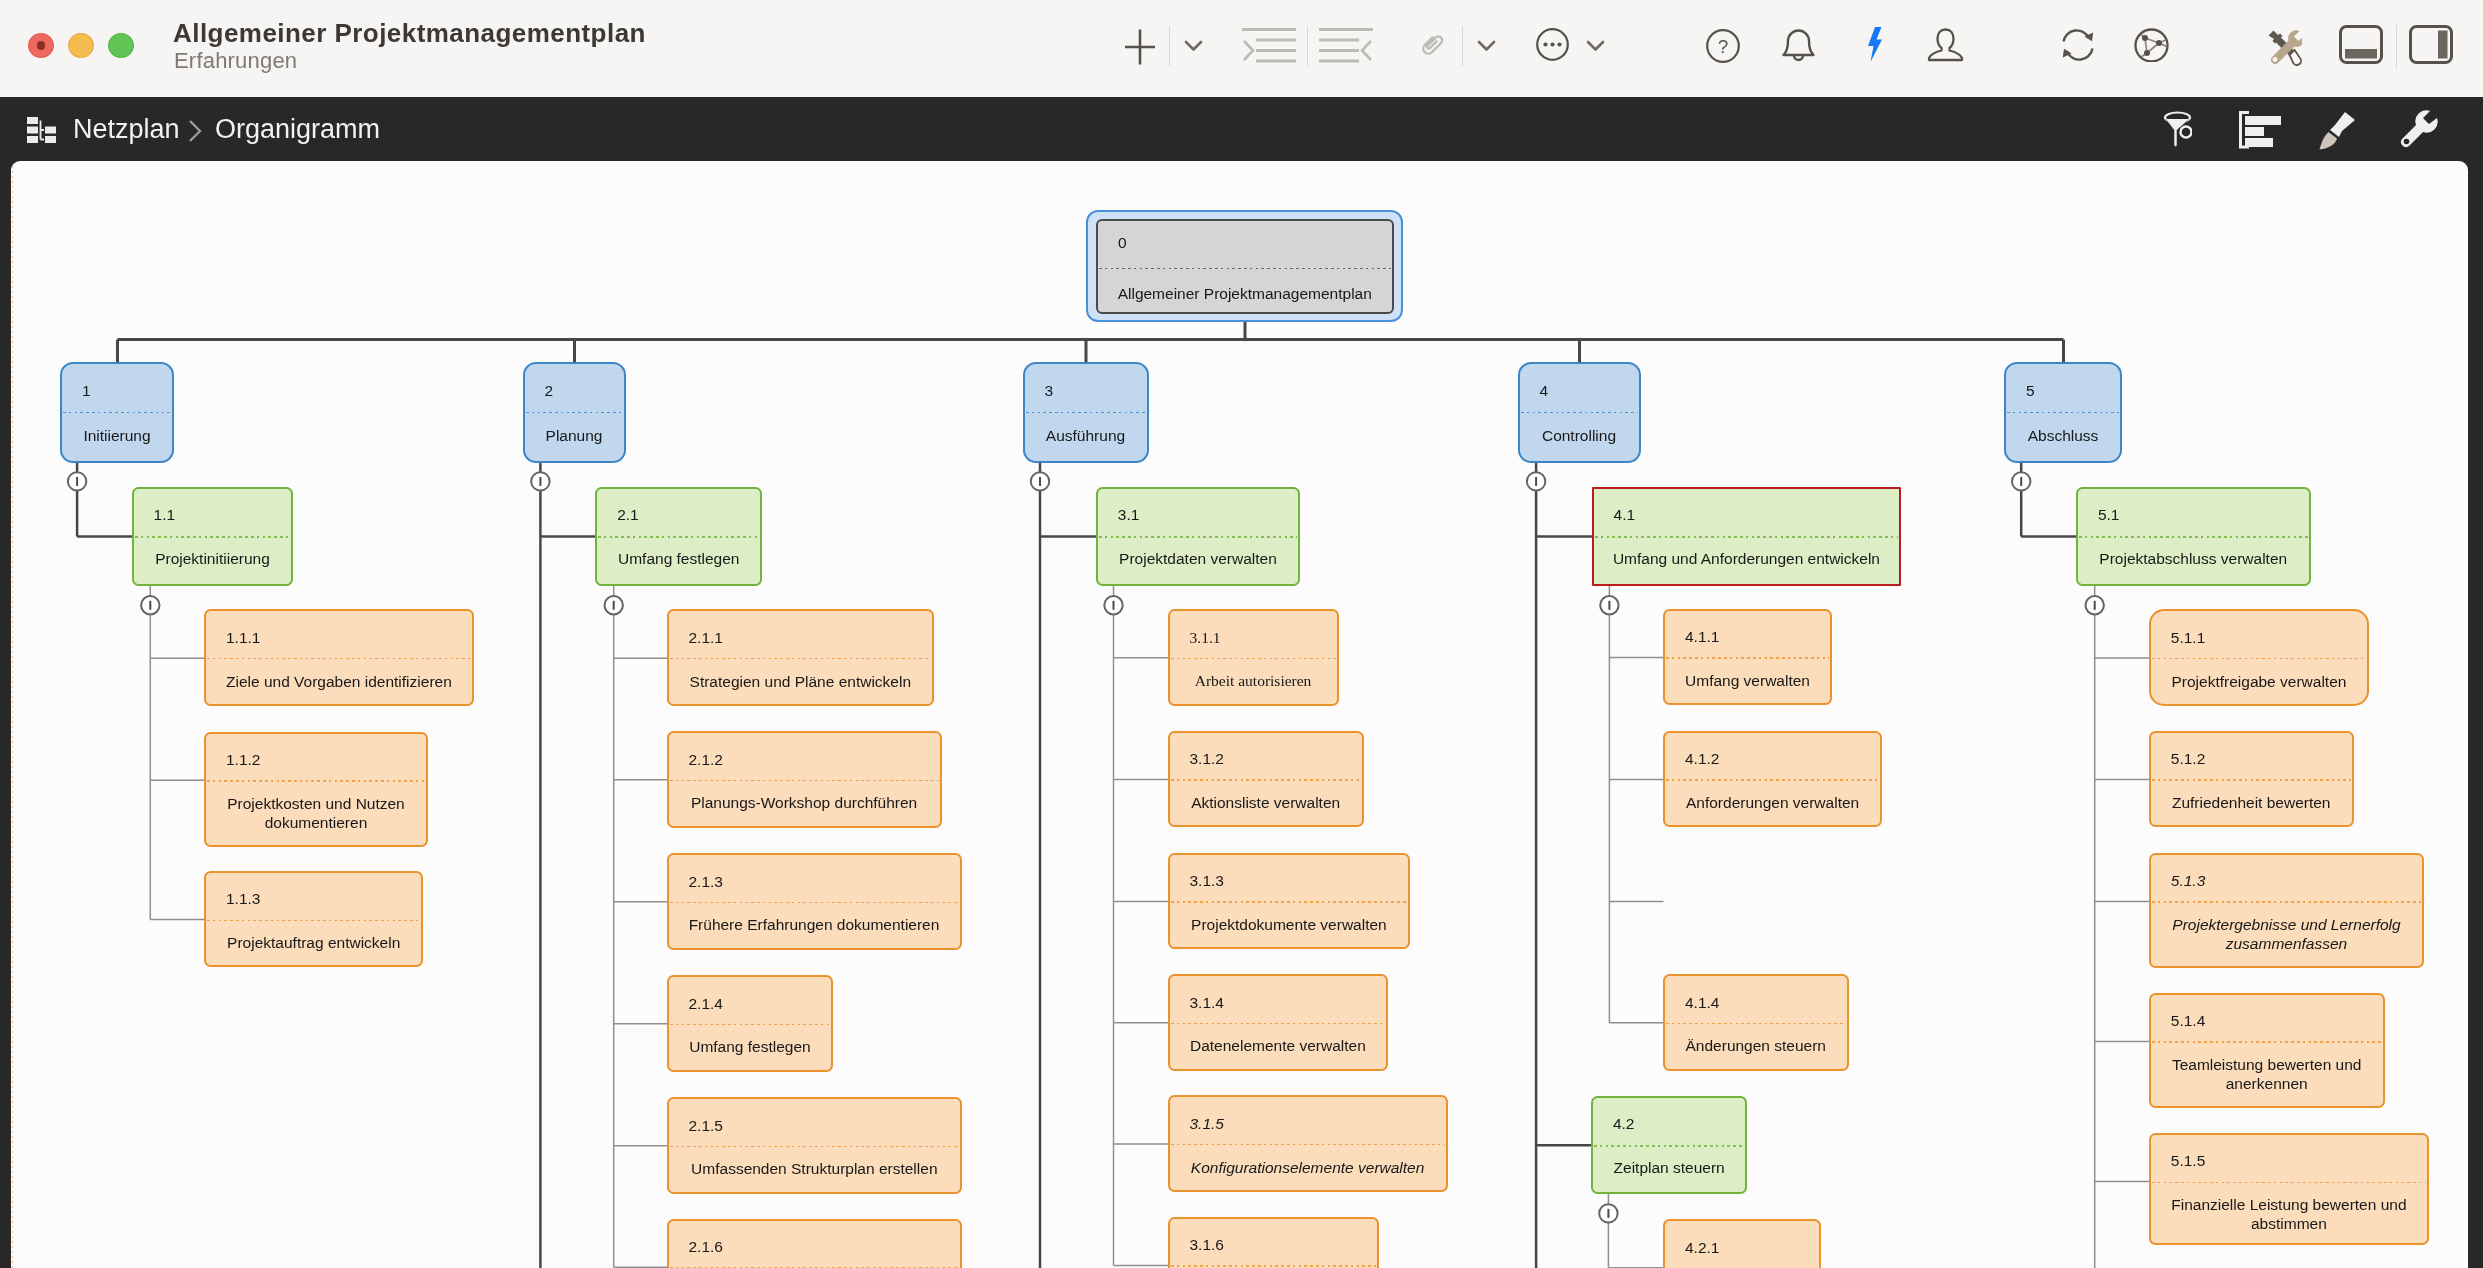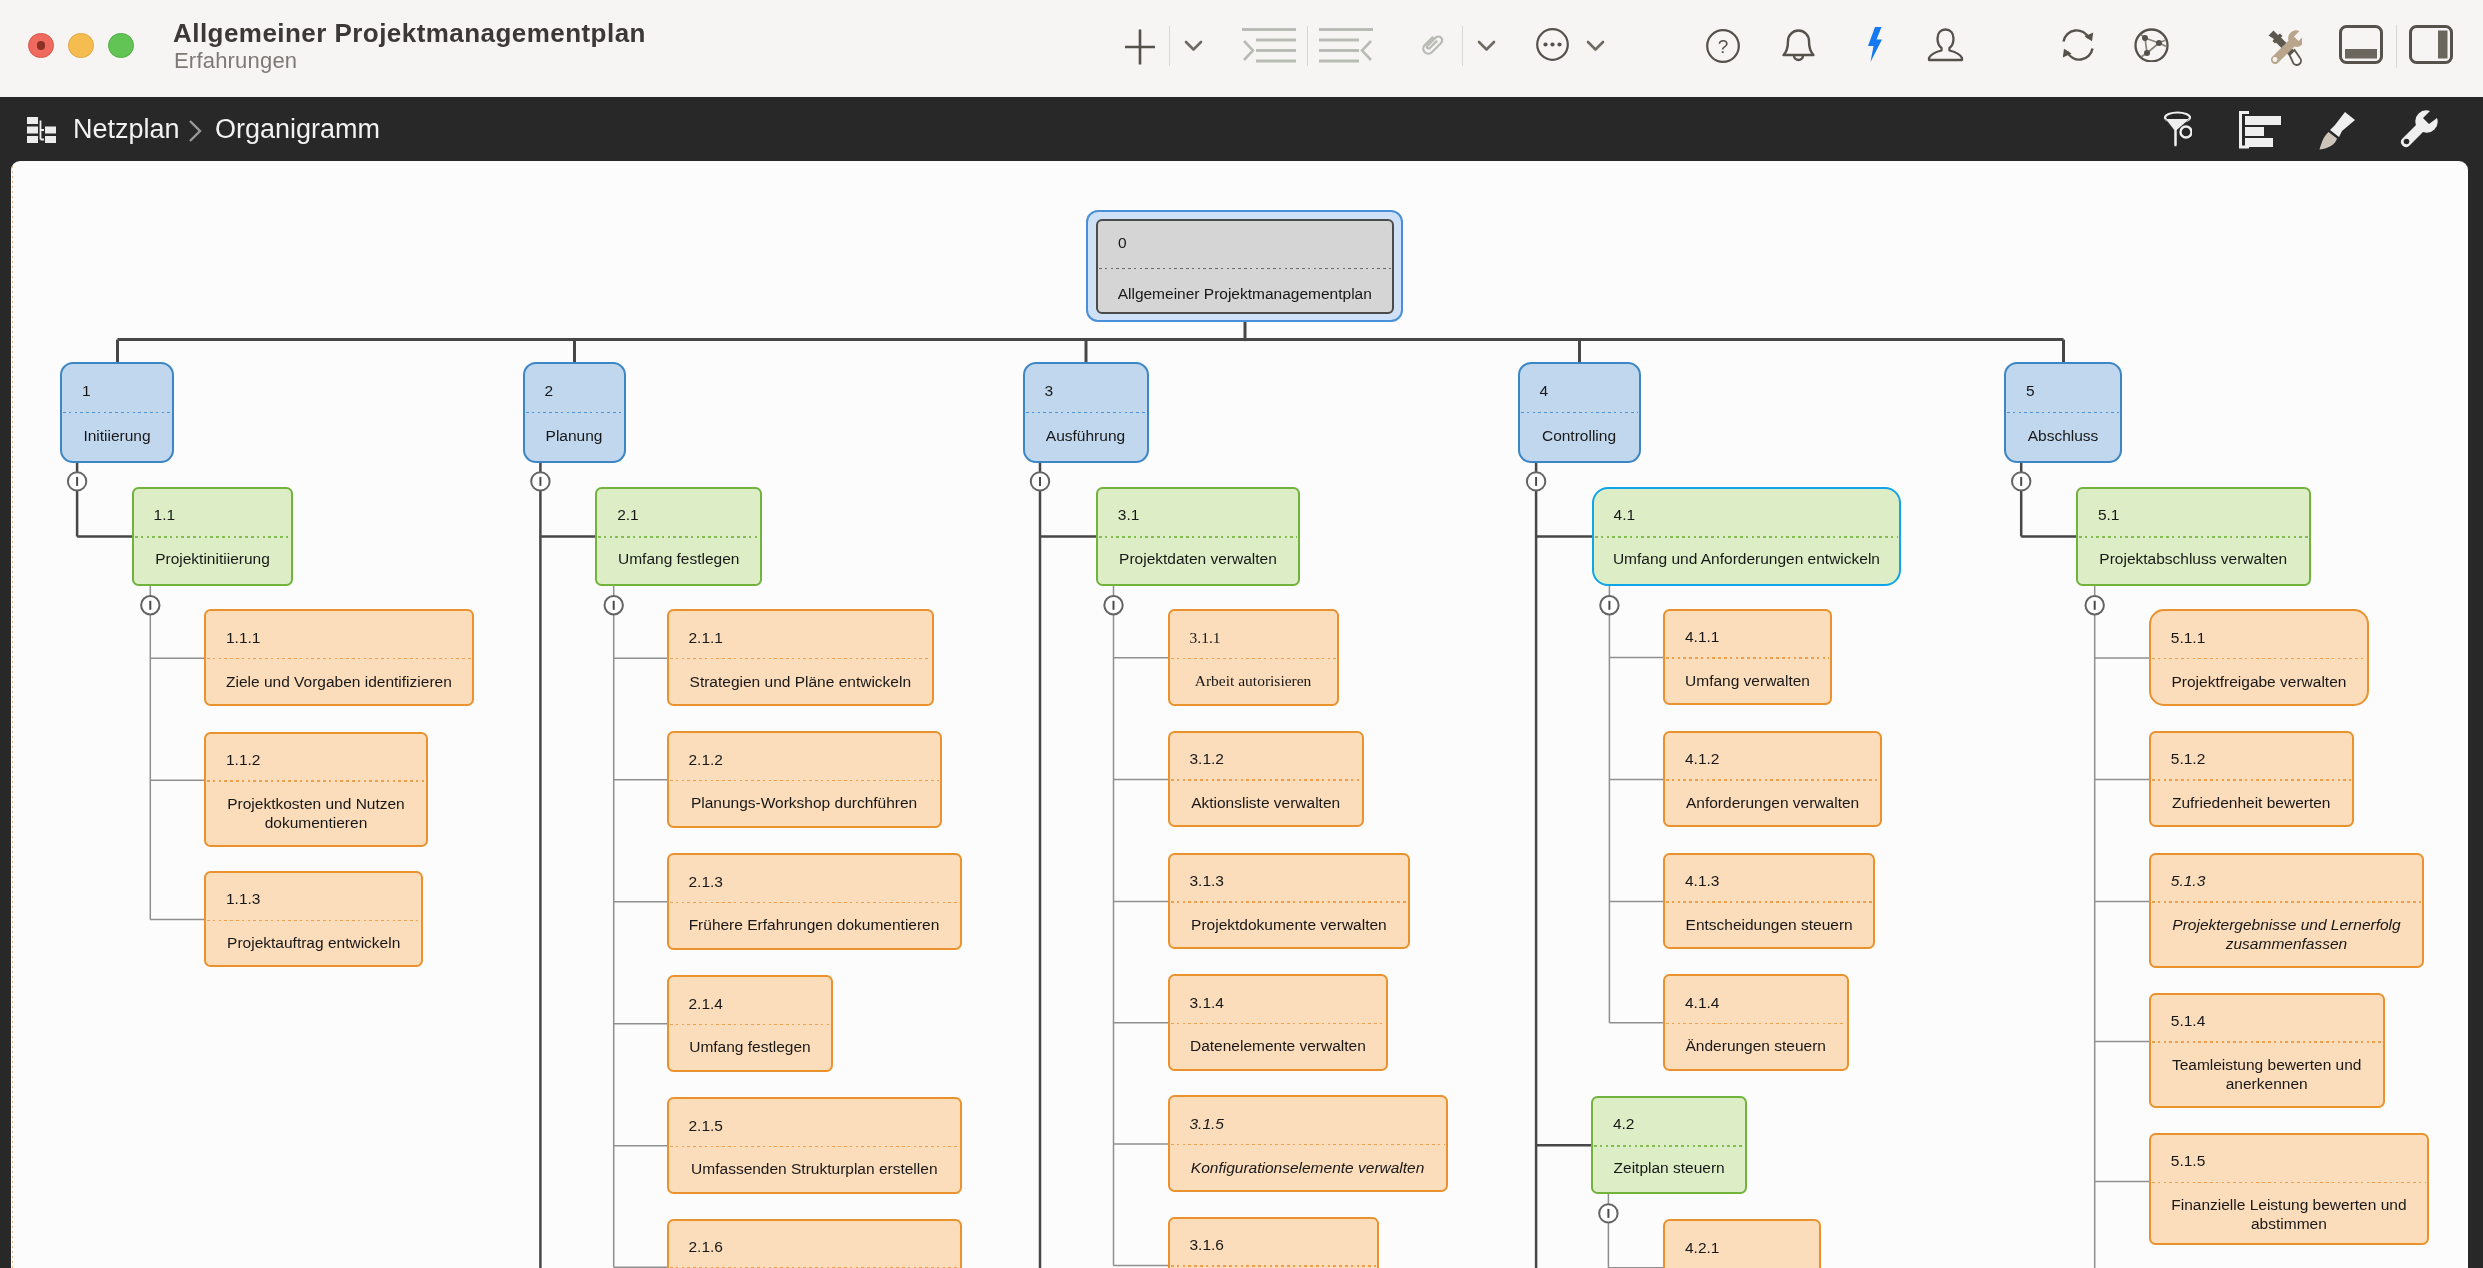--- a/index.html
+++ b/index.html
@@ -275,21 +275,21 @@
 <div class="box" style="left:584.7px;top:325.7px;width:167.1px;height:99.4px;background:#ddeec6;border:2px solid #71b33c;border-radius:6.5px;">
       <span class="num" style="top:18.5px">2.1</span>
       <div class="sep" style="top:47.8px;--sc:#84bd54"></div>
       <div class="ttl" style="top:60.3px">Umfang festlegen</div>
     </div>
 <div class="box" style="left:1085.3px;top:325.7px;width:204.3px;height:99.4px;background:#ddeec6;border:2px solid #71b33c;border-radius:6.5px;">
       <span class="num" style="top:18.5px">3.1</span>
       <div class="sep" style="top:47.8px;--sc:#84bd54"></div>
       <div class="ttl" style="top:60.3px">Projektdaten verwalten</div>
     </div>
-<div class="box" style="left:1581.1px;top:325.7px;width:309.7px;height:99.4px;background:#ddeec6;border:2px solid #0ea5e9;border-radius:16px;padding-left:46px;">
+<div class="box" style="left:1581.1px;top:325.7px;width:309.7px;height:99.4px;background:#ddeec6;border:2px solid #b91c1c;border-radius:1px;padding-left:46px;">
       <span class="num" style="top:18.5px">4.1</span>
       <div class="sep" style="top:47.8px;--sc:#84bd54"></div>
       <div class="ttl" style="top:60.3px">Umfang und Anforderungen entwickeln</div>
     </div>
 <div class="box" style="left:2065.4px;top:325.7px;width:234.7px;height:99.4px;background:#ddeec6;border:2px solid #71b33c;border-radius:6.5px;">
       <span class="num" style="top:18.5px">5.1</span>
       <div class="sep" style="top:47.8px;--sc:#84bd54"></div>
       <div class="ttl" style="top:60.3px">Projektabschluss verwalten</div>
     </div>
 <div class="box" style="left:1580.4px;top:934.5px;width:156.5px;height:98.8px;background:#ddeec6;border:2px solid #71b33c;border-radius:6.5px;">
@@ -372,25 +372,20 @@
     </div>
 <div class="box" style="left:1652.5px;top:447.7px;width:169.0px;height:96.6px;background:#fbdcbb;border:2px solid #e9922e;border-radius:6.5px;">
       <span class="num" style="top:18.5px">4.1.1</span>
       <div class="sep" style="top:46.8px;--sc:#f0a04a"></div>
       <div class="ttl" style="top:60.3px">Umfang verwalten</div>
     </div>
 <div class="box" style="left:1652.5px;top:569.6px;width:219.2px;height:96.6px;background:#fbdcbb;border:2px solid #e9922e;border-radius:6.5px;">
       <span class="num" style="top:18.5px">4.1.2</span>
       <div class="sep" style="top:46.8px;--sc:#f0a04a"></div>
       <div class="ttl" style="top:60.3px">Anforderungen verwalten</div>
-    </div>
-<div class="box" style="left:1652.5px;top:691.6px;width:212.3px;height:96.6px;background:#fbdcbb;border:2px solid #e9922e;border-radius:6.5px;">
-      <span class="num" style="top:18.5px">4.1.3</span>
-      <div class="sep" style="top:46.8px;--sc:#f0a04a"></div>
-      <div class="ttl" style="top:60.3px">Entscheidungen steuern</div>
     </div>
 <div class="box" style="left:1652.5px;top:813.0px;width:185.5px;height:96.6px;background:#fbdcbb;border:2px solid #e9922e;border-radius:6.5px;">
       <span class="num" style="top:18.5px">4.1.4</span>
       <div class="sep" style="top:46.8px;--sc:#f0a04a"></div>
       <div class="ttl" style="top:60.3px">Änderungen steuern</div>
     </div>
 <div class="box" style="left:2138.3px;top:448.3px;width:220.3px;height:96.6px;background:#fbdcbb;border:2px solid #e9922e;border-radius:15px;">
       <span class="num" style="top:18.5px">5.1.1</span>
       <div class="sep" style="top:46.8px;--sc:#f0a04a"></div>
       <div class="ttl" style="top:60.3px">Projektfreigabe verwalten</div>

